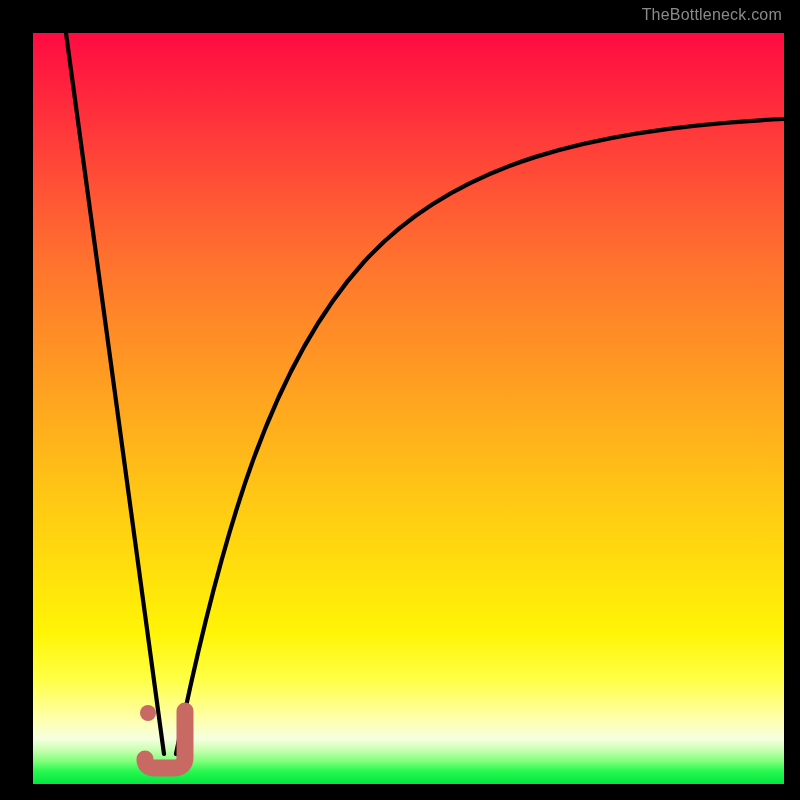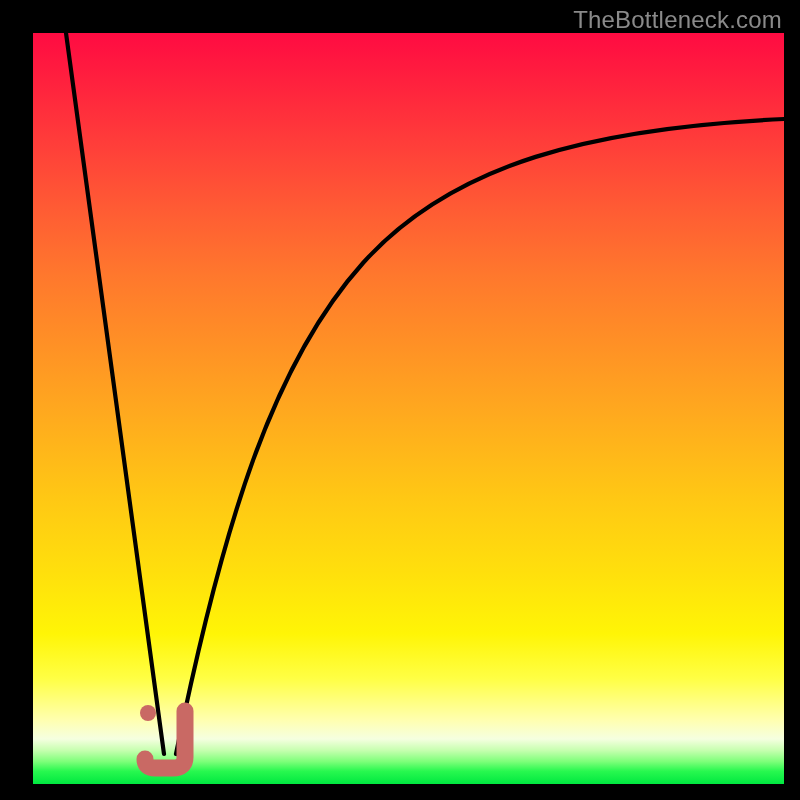--- a/index.html
+++ b/index.html
@@ -45,21 +45,21 @@
       #7eff7a 97%,
       #28f84f 98.3%,
       #00e840 100%
     );
   }
   .attribution {
     position: absolute;
     top: 6px;
     right: 18px;
     color: #8a8a8a;
-    font-size: 24px;
+    font-size: 16px;
     letter-spacing: 0.2px;
     font-weight: 400;
   }
   svg.curves {
     position: absolute;
     left: 33px;
     top: 33px;
     width: 751px;
     height: 751px;
     overflow: visible;

